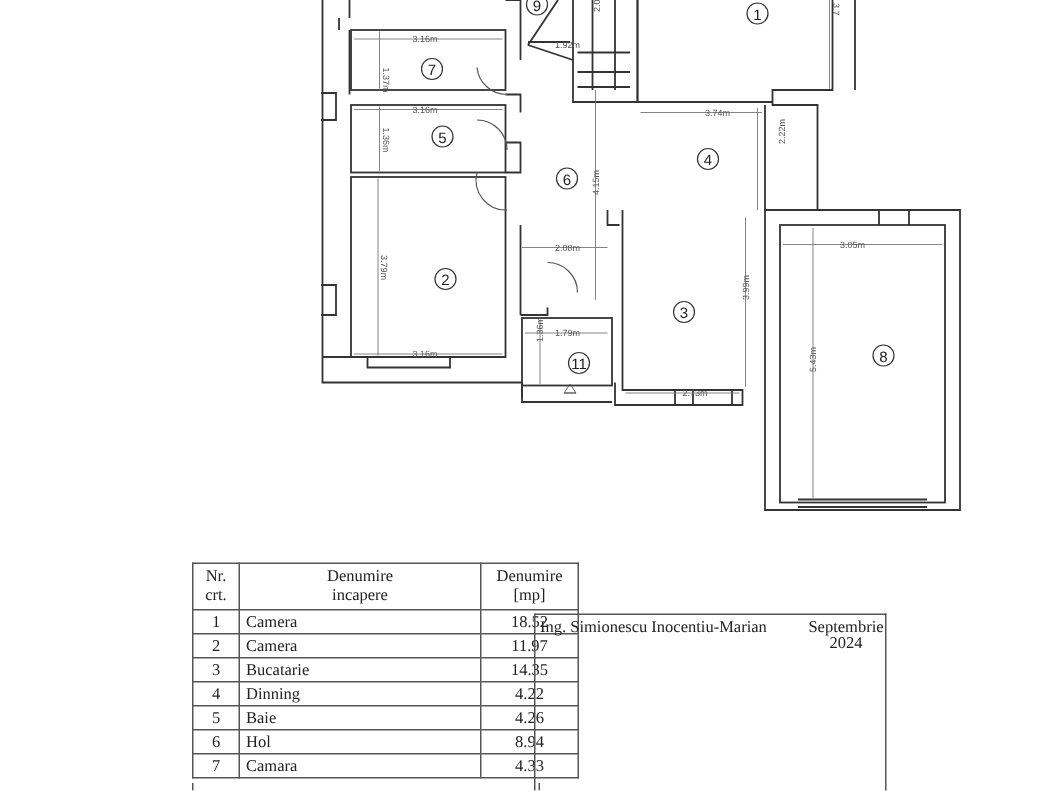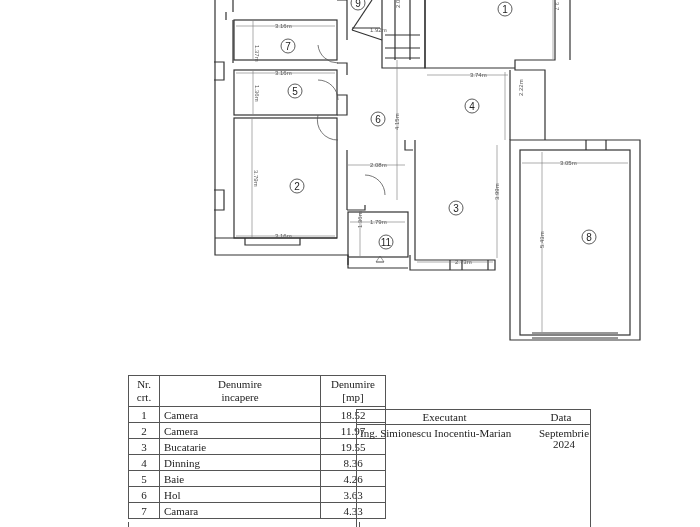--- a/index.html
+++ b/index.html
@@ -189,51 +189,47 @@
     <td class="area">18.52</td>
   </tr>
   <tr>
     <td class="nr">2</td>
     <td class="name">Camera</td>
     <td class="area">11.97</td>
   </tr>
   <tr>
     <td class="nr">3</td>
     <td class="name">Bucatarie</td>
-    <td class="area">19.55</td>
+    <td class="area">14.35</td>
   </tr>
   <tr>
     <td class="nr">4</td>
     <td class="name">Dinning</td>
-    <td class="area">8.36</td>
+    <td class="area">4.22</td>
   </tr>
   <tr>
     <td class="nr">5</td>
     <td class="name">Baie</td>
     <td class="area">4.26</td>
   </tr>
   <tr>
     <td class="nr">6</td>
     <td class="name">Hol</td>
-    <td class="area">3.63</td>
+    <td class="area">8.94</td>
   </tr>
   <tr>
     <td class="nr">7</td>
     <td class="name">Camara</td>
     <td class="area">4.33</td>
   </tr>
 </tbody>
   </table>
 <div class="tail-row"></div>
 
 <div class="exec">
-  <div class="hdr">
-    <div class="h1">Executant</div>
-    <div class="h2">Data</div>
-  </div>
   <div class="body">
     <div class="left">
       <div>Ing. Simionescu Inocentiu-Marian</div>
     </div>
     <div class="right">
       <div>Septembrie</div>
       <div>2024</div>
     </div>
   </div>
 </div>

